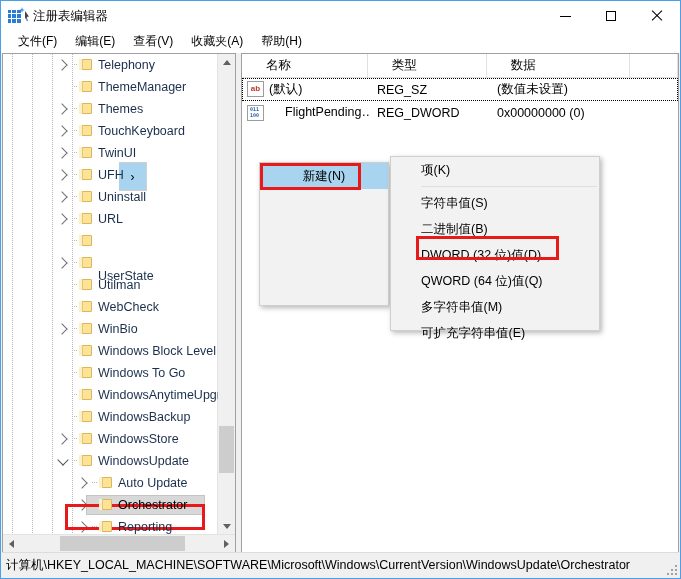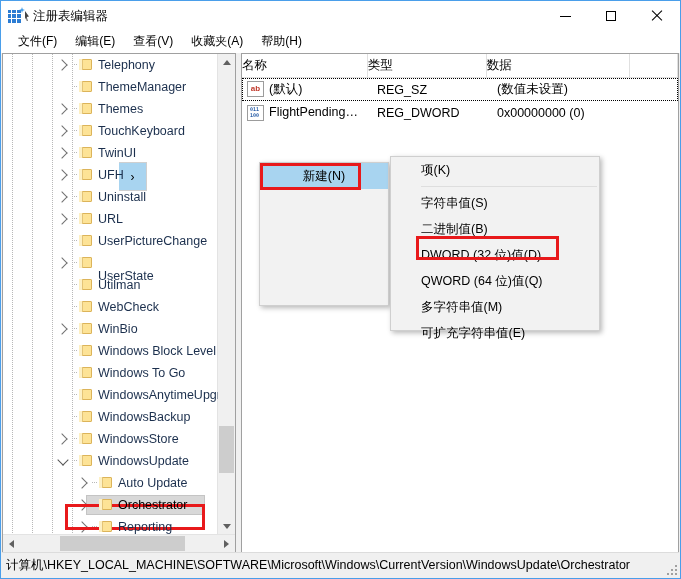--- a/index.html
+++ b/index.html
@@ -82,21 +82,21 @@
   .arr-dn{border-left:4px solid transparent;border-right:4px solid transparent;border-top:5px solid #606060;}
   .arr-lf{border-top:4px solid transparent;border-bottom:4px solid transparent;border-right:5px solid #606060;}
   .arr-rt{border-top:4px solid transparent;border-bottom:4px solid transparent;border-left:5px solid #606060;}
 
   
   .splitter{width:5px;background:#f0f0f0;}
 
   
   .listpane{position:relative;flex:1;background:#fff;border:1px solid #a0a0a0;box-sizing:border-box;overflow:hidden;}
   .lv-header{display:flex;height:23px;background:#fff;border-bottom:1px solid #e0e0e0;}
-  .lv-th{display:flex;align-items:center;padding-left:0;font-size:12.5px;color:#000;
+  .lv-th{display:flex;align-items:center;padding-left:24px;font-size:12.5px;color:#000;
          border-right:1px solid #e0e0e0;box-sizing:border-box;}
   .lv-row{display:flex;height:23px;align-items:center;position:relative;}
   .lv-row.focused{outline:1px dotted #000;outline-offset:-1px;}
   .lv-cell{display:flex;align-items:flex-start;font-size:12.5px;color:#000;box-sizing:border-box;
            padding-left:8px;overflow:hidden;white-space:nowrap;}
   .lv-cell.first{padding-left:5px;}
   .ico-ab{width:15px;height:14px;flex:none;margin-right:5px;border:1px solid #9c9c9c;
           background:#fff;position:relative;font-size:8px;font-weight:bold;color:#c0392b;
           display:flex;align-items:center;justify-content:center;line-height:1;
           font-family:"Liberation Sans",sans-serif;}
@@ -241,21 +241,20 @@
               </div>
               <div class="tw-dash"></div>
               <div class="folder" style="position: relative; z-index: 2;"></div>
               <div class="tlabel" style="position: relative; z-index: 2;">URL</div>
             </div>
             <div class="trow">
               <div style="width: 52px; flex: 0 0 auto;"></div>
               <div class="tw-exp"></div>
               <div class="tw-dash"></div>
               <div class="folder" style="position: relative; z-index: 2;"></div>
-              <div class="tlabel" style="position: relative; z-index: 2;">UserPictureChange</div>
             </div>
             <div class="trow">
               <div style="width: 52px; flex: 0 0 auto;"></div>
               <div class="tw-exp">
                 <div class="chev"></div>
               </div>
               <div class="tw-dash"></div>
               <div class="folder" style="position: relative; z-index: 2;"></div>
               <div class="tlabel" style="position: relative; z-index: 2; margin-top: 25px;">UserState</div>
             </div>
@@ -402,21 +401,21 @@
       <div id="lv-body">
           <div class="lv-row focused">
             <div class="lv-cell first" style="width: 127px;">
               <div class="ico-ab">ab</div>
               <span>(默认)</span>
             </div>
             <div class="lv-cell" style="width: 120px;">REG_SZ</div>
             <div class="lv-cell" style="width: 145px;">(数值未设置)</div>
           </div>
           <div class="lv-row">
-            <div class="lv-cell first" style="width: 127px;">
+            <div class="lv-cell first" style="width: 127px; gap: 16px;">
               <div class="ico-bin">
                 <span style="left:2px;top:1px">011</span>
                 <span style="left:2px;top:7px">100</span>
               </div>
               <span>FlightPending…</span>
             </div>
             <div class="lv-cell" style="width: 120px;">REG_DWORD</div>
             <div class="lv-cell" style="width: 145px;">0x00000000 (0)</div>
           </div>
         </div>

